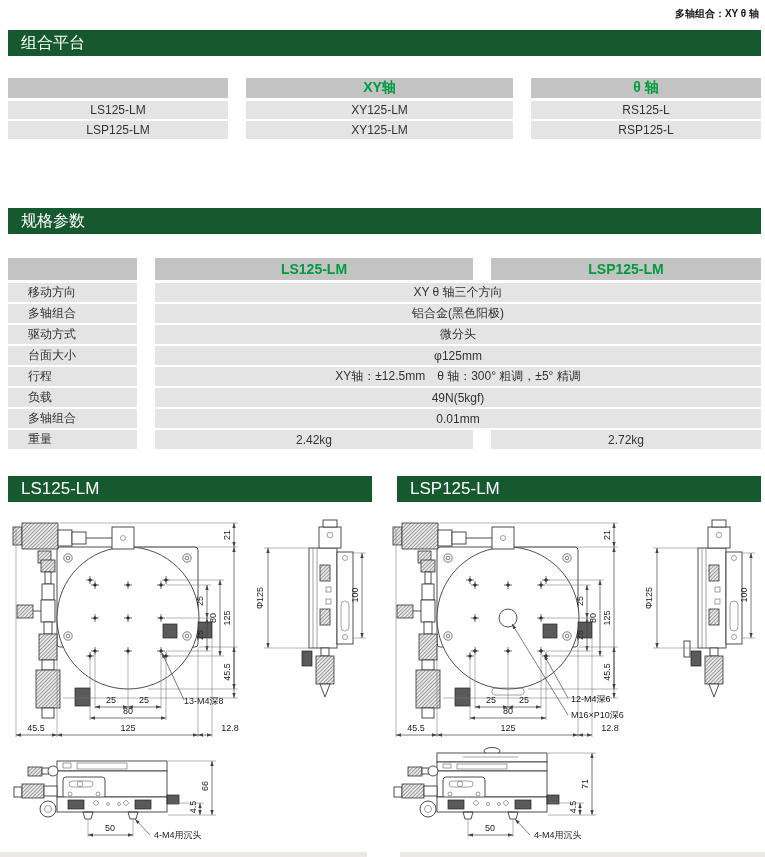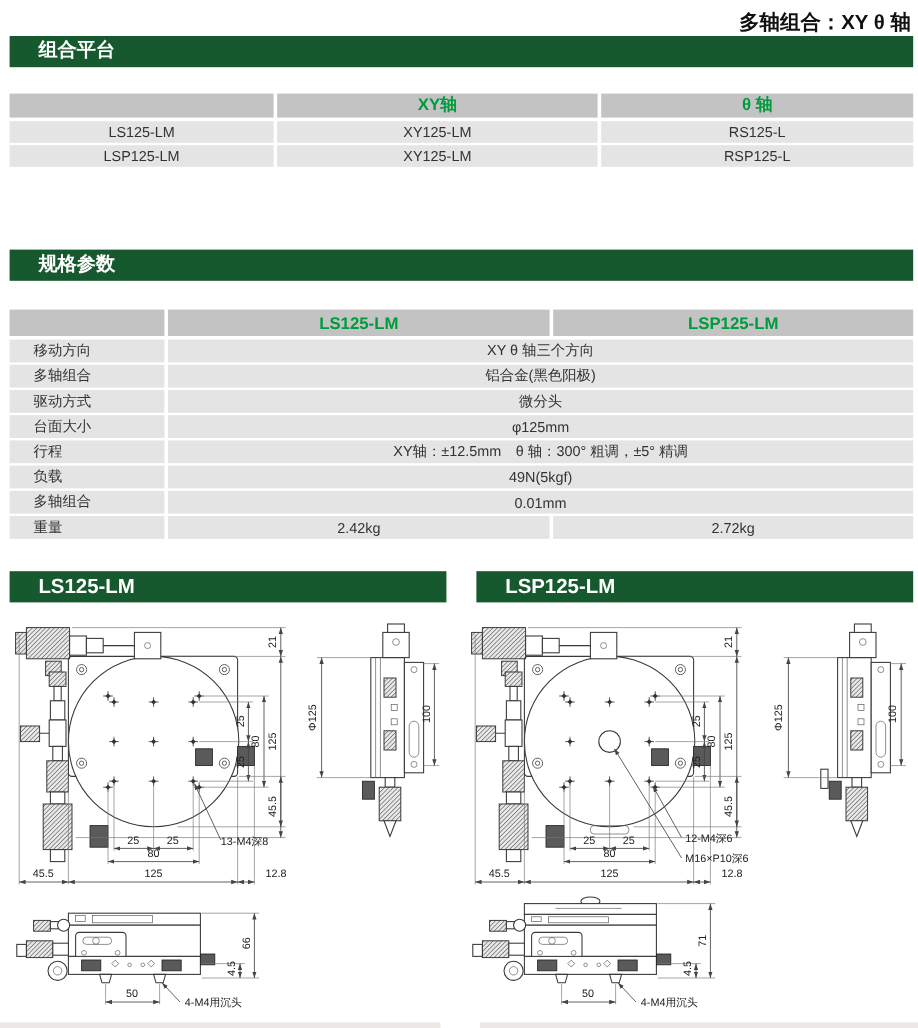--- a/index.html
+++ b/index.html
@@ -1,23 +1,23 @@
 <!DOCTYPE html>
 <html><head>
 <meta charset="utf-8">
 <style>
   html,body{margin:0;padding:0;background:#fff;}
   #page{position:relative;width:765px;height:857px;background:#fff;overflow:hidden;
         font-family:"Liberation Sans","DejaVu Sans",sans-serif;color:#333;}
-  .doc-title{position:absolute;top:7px;right:6px;font-size:17px;font-weight:bold;color:#111;}
-  .bar{position:absolute;height:26px;background:#17592F;color:#fff;font-weight:bold;
-       font-size:16px;line-height:26px;padding-left:24px;box-sizing:border-box;}
+  .doc-title{position:absolute;top:7px;right:6px;font-size:10px;font-weight:bold;color:#111;}
+  .bar{position:absolute;height:26px;background:#17592F;color:#fff;font-weight:normal;
+       font-size:16px;line-height:26px;padding-left:13px;box-sizing:border-box;}
   .bar.small{font-size:17px;}
   .tbl{position:absolute;left:8px;width:753px;}
-  .tr{display:flex;gap:3px;margin-bottom:2px;}
+  .tr{display:flex;gap:18px;margin-bottom:2px;}
   .tr.head{margin-bottom:3px;}
   .td{background:#E4E4E4;display:flex;align-items:center;justify-content:center;
       font-size:12px;color:#333;}
   .head .td{background:#C3C3C3;font-weight:bold;font-size:14px;color:#009B3C;}
   .t1 .td{height:18px;}
   .t1 .head .td{height:20px;}
   .t1 .c1{flex:0 0 220px;}
   .t1 .c2{flex:0 0 267px;}
   .t1 .c3{flex:1;}
   .t2 .td{height:19px;}

